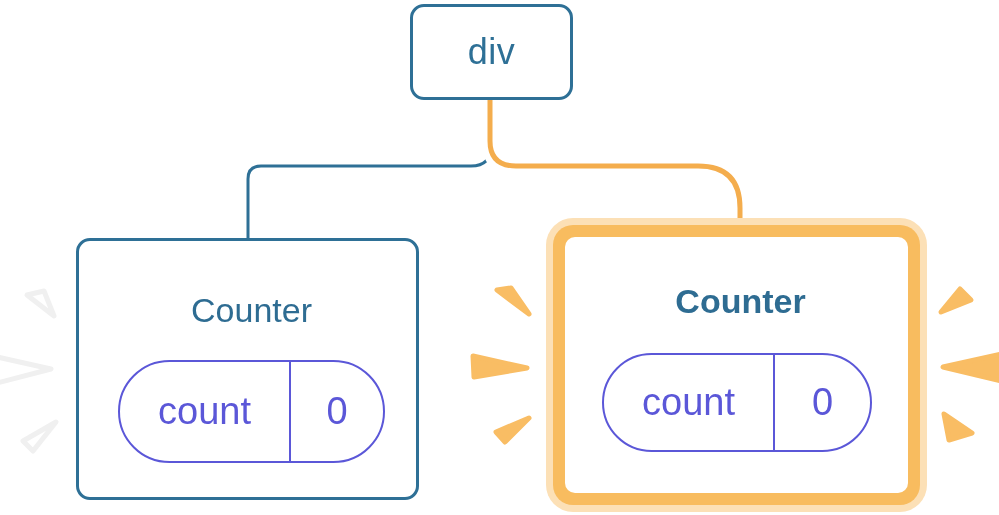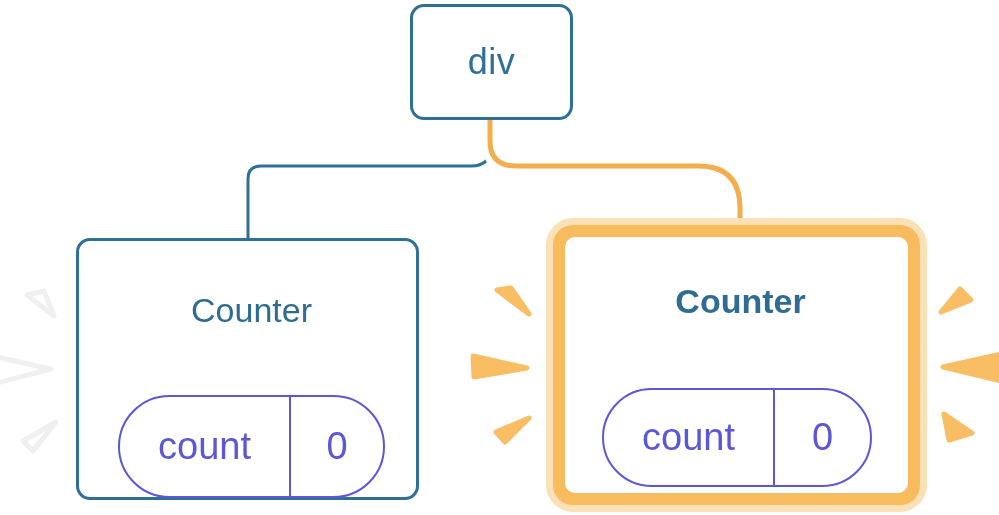--- a/index.html
+++ b/index.html
@@ -5,21 +5,21 @@
   html,body{margin:0;padding:0;background:#ffffff;}
   *{box-sizing:border-box;}
   #canvas{
     position:relative;width:999px;height:515px;overflow:hidden;
     background:#ffffff;
     font-family:"Liberation Sans", sans-serif;
   }
   #wires{position:absolute;left:0;top:0;width:999px;height:515px;}
 
   .node-box{
-    position:absolute;left:410px;top:4px;width:163px;height:116px;
+    position:absolute;left:410px;top:4px;width:163px;height:96px;
     background:#ffffff;border:3.5px solid #2e7096;border-radius:14px;
     display:flex;align-items:center;justify-content:center;
   }
   .node-box .label{
     color:#2e7096;font-size:36px;font-weight:500;letter-spacing:.5px;
   }
 
   .card-left{
     position:absolute;left:76px;top:238px;width:343px;height:262px;
     background:#ffffff;border:3px solid #2e7096;border-radius:14px;
@@ -36,21 +36,21 @@
   .card-title{
     position:absolute;left:8px;right:0;text-align:center;
     color:#2e6c92;font-size:34px;
   }
   .card-left .card-title{top:46px;line-height:46px;font-weight:500;}
   .card-right-inner .card-title{top:42px;line-height:44px;font-weight:700;}
 
   .state-pill{
     position:absolute;display:flex;align-items:stretch;
     border:2.5px solid #5b57d8;border-radius:60px;background:#ffffff;
-    color:#5b57d8;font-size:38px;margin-top:35px;
+    color:#5b57d8;font-size:38px;
   }
   .card-left .state-pill{left:39px;top:119px;width:267px;height:103px;}
   .card-right-inner .state-pill{left:37px;top:116px;width:270px;height:99px;}
   .pill-key{
     flex:0 0 171px;display:flex;align-items:center;justify-content:center;
     border-right:2.5px solid #5b57d8;
   }
   .pill-value{
     flex:1;display:flex;align-items:center;justify-content:center;
   }

